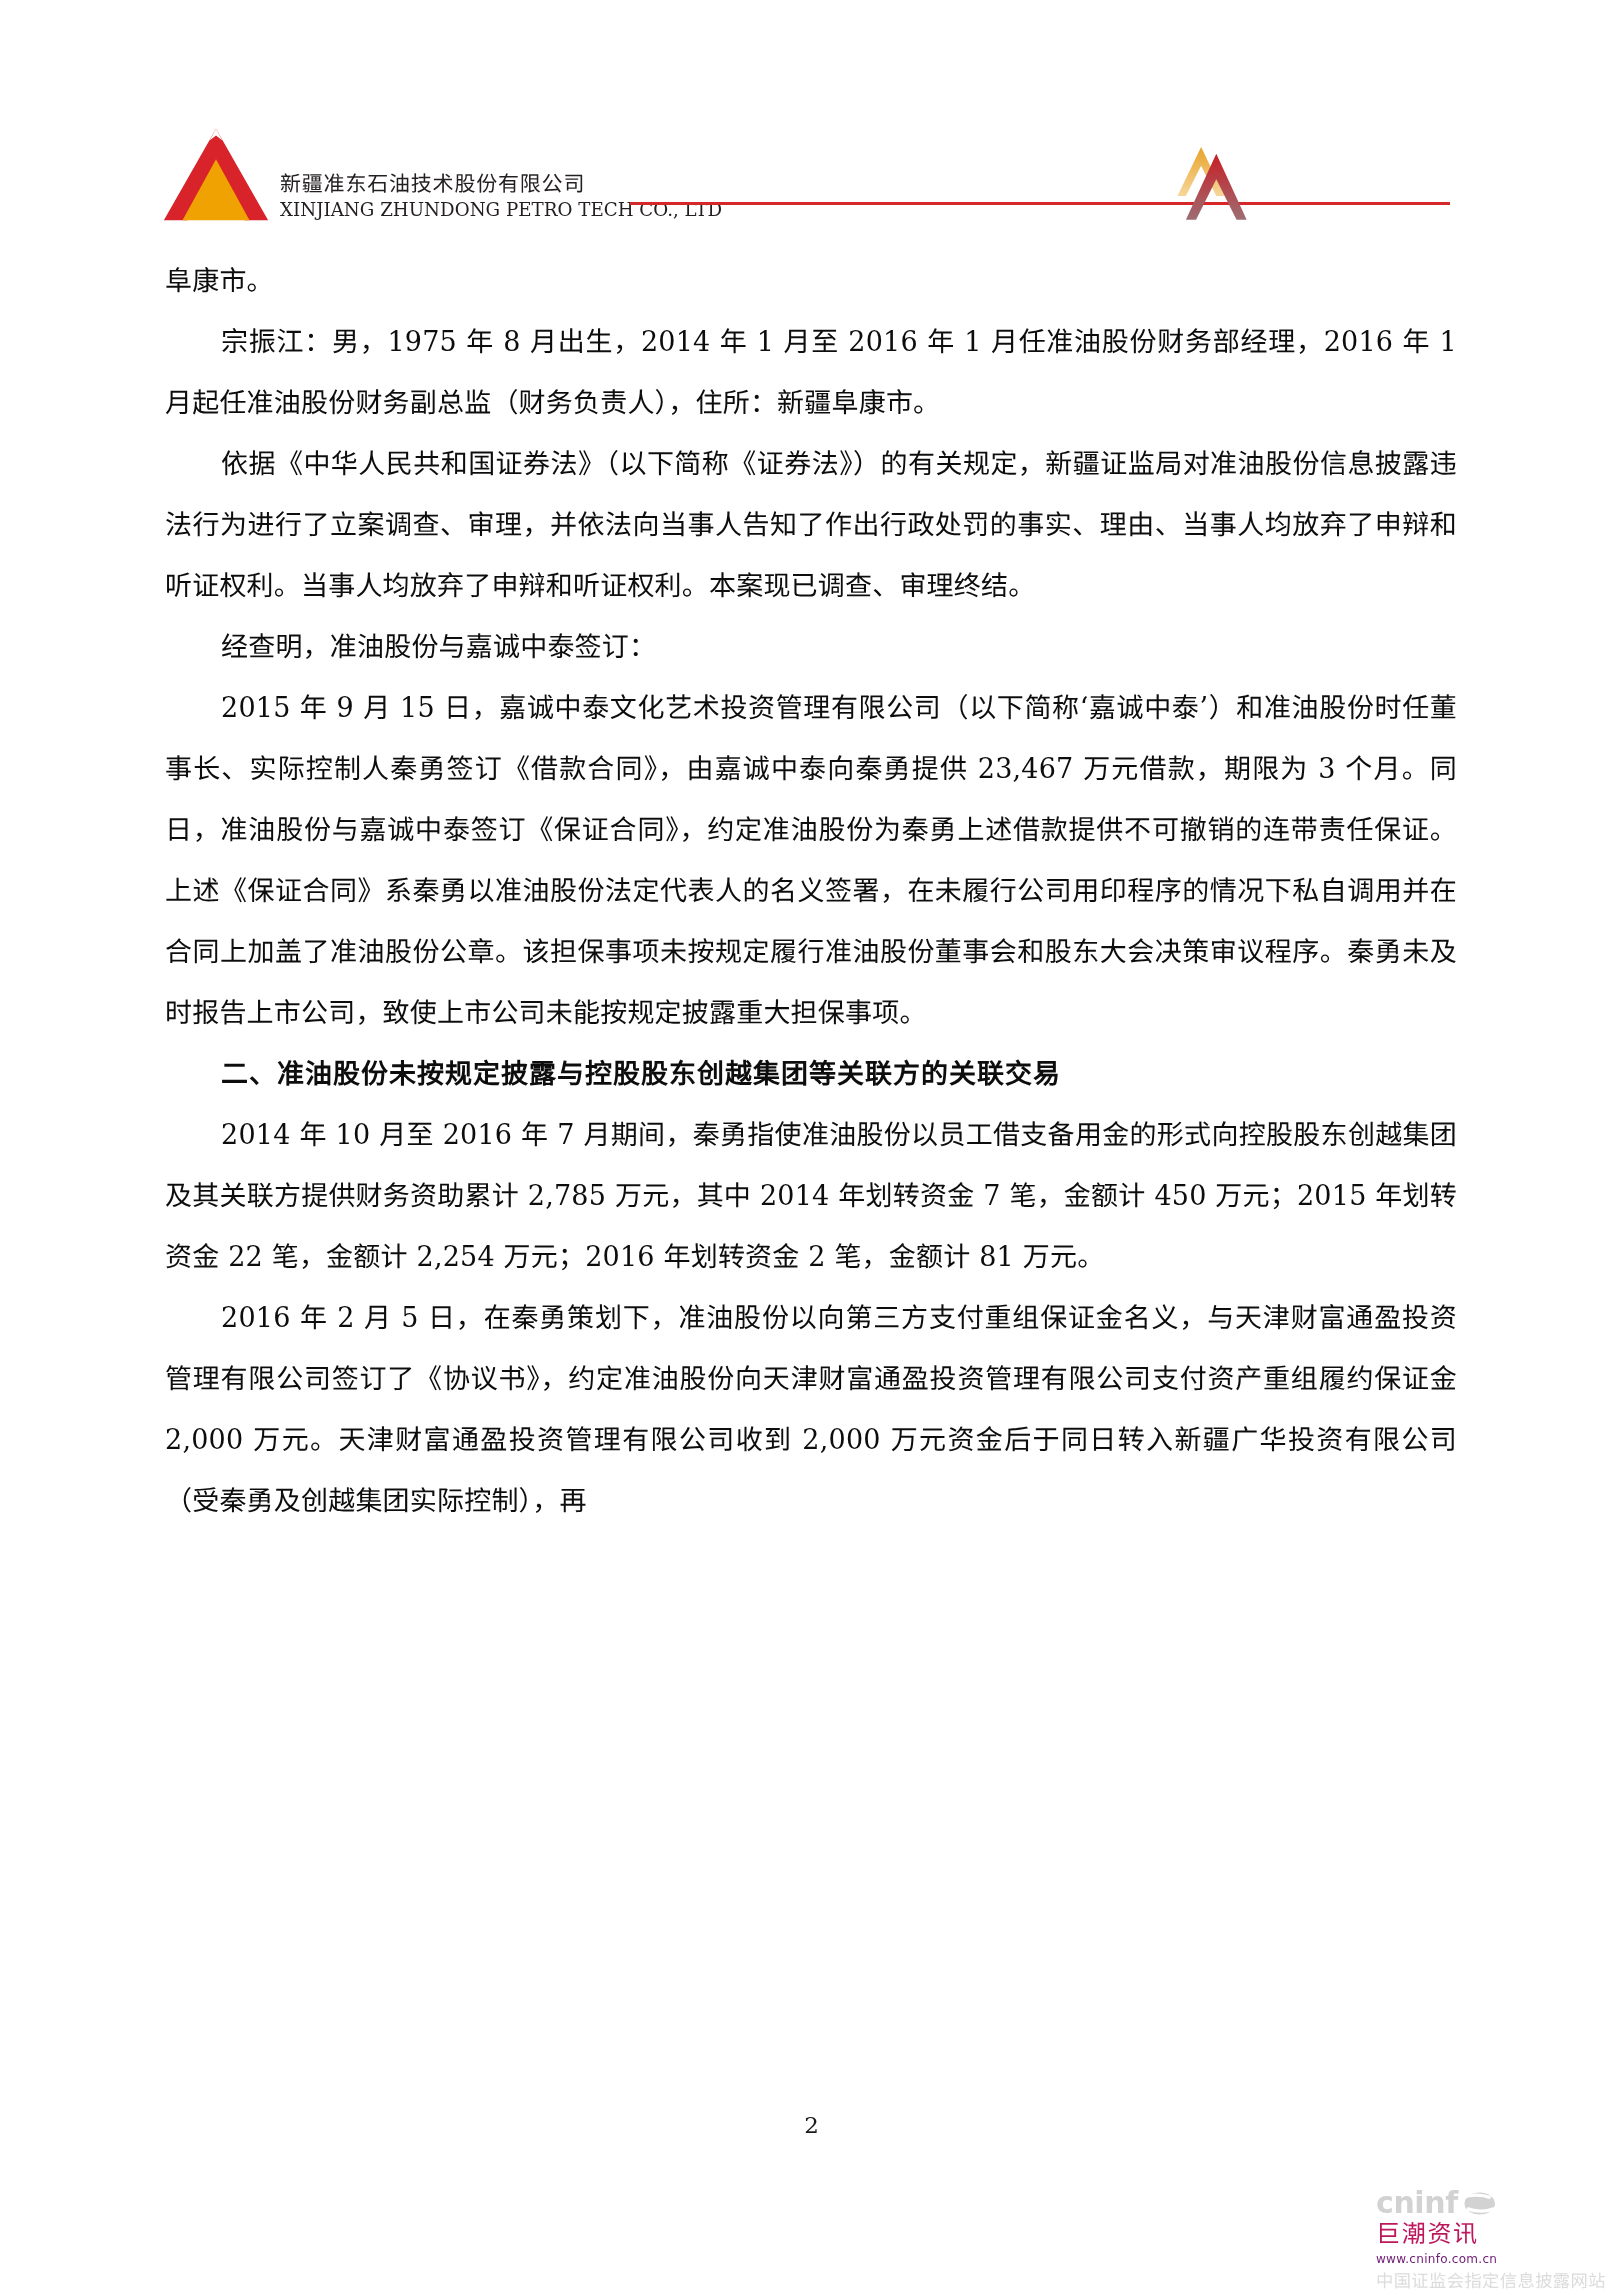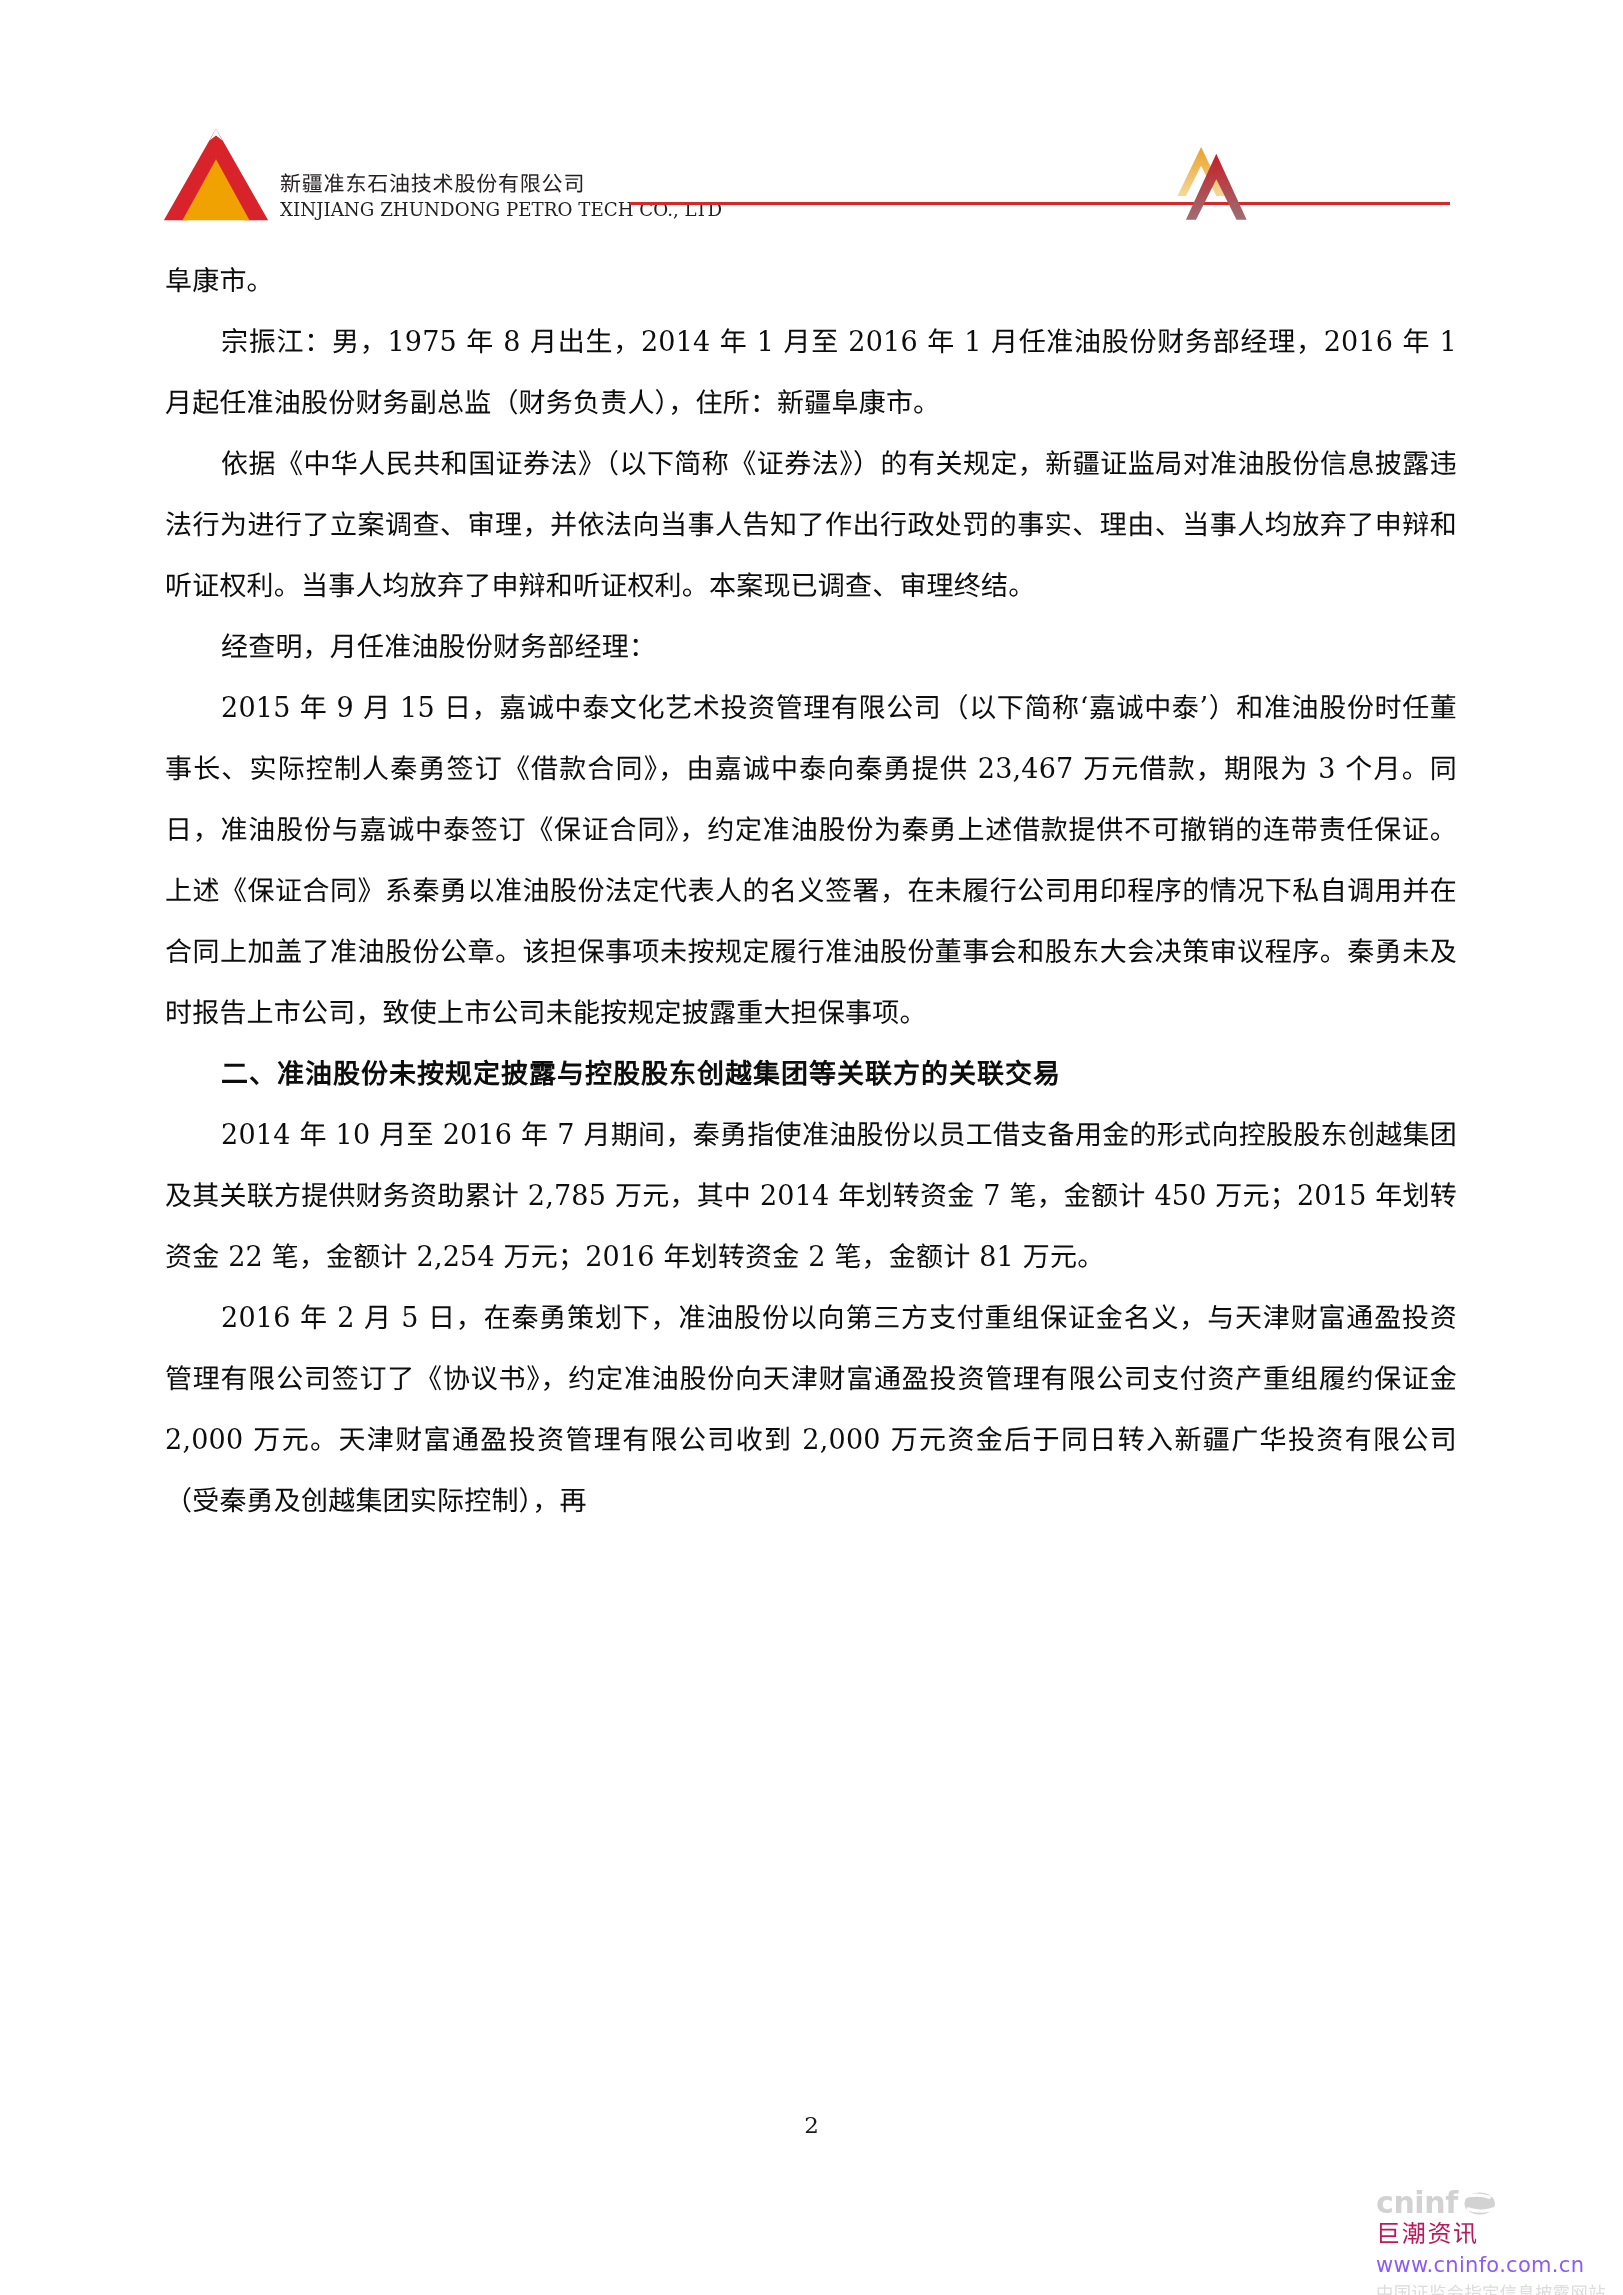--- a/index.html
+++ b/index.html
@@ -144,22 +144,22 @@
   .wm-row2 {
     font-family: "DejaVu Sans", "Liberation Sans", sans-serif;
     font-size: 24px;
     color: #be185d;
     letter-spacing: 1.7px;
     line-height: 1.18;
     margin-top: 2px;
   }
   .wm-row3 {
     font-family: "DejaVu Sans", "Liberation Sans", sans-serif;
-    font-size: 21px;
-    color: #8b5cf6;
+    font-size: 12px;
+    color: #701a75;
     letter-spacing: 0.3px;
     line-height: 1.3;
     margin-top: 3.4px;
   }
   .wm-row4 {
     font-family: "DejaVu Sans", "Liberation Sans", sans-serif;
     font-size: 17.3px;
     color: #dcdcdc;
     letter-spacing: 0.4px;
     line-height: 1.3;
@@ -218,21 +218,21 @@
 
   <div class="content">
 
     <p class="para">阜康市。</p>
 
 
     <p class="para indent">宗振江：男，1975 年 8 月出生，2014 年 1 月至 2016 年 1 月任准油股份财务部经理，2016 年 1 月起任准油股份财务副总监（财务负责人），住所：新疆阜康市。</p>
 
     <p class="para indent">依据《中华人民共和国证券法》（以下简称《证券法》）的有关规定，新疆证监局对准油股份信息披露违法行为进行了立案调查、审理，并依法向当事人告知了作出行政处罚的事实、理由、当事人均放弃了申辩和听证权利。当事人均放弃了申辩和听证权利。本案现已调查、审理终结。</p>
 
-    <p class="para indent">经查明，月任准油股份财务部经理：</p>
+    <p class="para indent">经查明，准油股份与嘉诚中泰签订：</p>
 
 
     <p class="para indent">2015 年 9 月 15 日，嘉诚中泰文化艺术投资管理有限公司（以下简称‘嘉诚中泰’）和准油股份时任董事长、实际控制人秦勇签订《借款合同》，由嘉诚中泰向秦勇提供 23,467 万元借款，期限为 3 个月。同日，准油股份与嘉诚中泰签订《保证合同》，约定准油股份为秦勇上述借款提供不可撤销的连带责任保证。上述《保证合同》系秦勇以准油股份法定代表人的名义签署，在未履行公司用印程序的情况下私自调用并在合同上加盖了准油股份公章。该担保事项未按规定履行准油股份董事会和股东大会决策审议程序。秦勇未及时报告上市公司，致使上市公司未能按规定披露重大担保事项。</p>
 
     <p class="para heading">二、准油股份未按规定披露与控股股东创越集团等关联方的关联交易</p>
 
     <p class="para indent">2014 年 10 月至 2016 年 7 月期间，秦勇指使准油股份以员工借支备用金的形式向控股股东创越集团及其关联方提供财务资助累计 2,785 万元，其中 2014 年划转资金 7 笔，金额计 450 万元；2015 年划转资金 22 笔，金额计 2,254 万元；2016 年划转资金 2 笔，金额计 81 万元。</p>
 
     <p class="para indent">2016 年 2 月 5 日，在秦勇策划下，准油股份以向第三方支付重组保证金名义，与天津财富通盈投资管理有限公司签订了《协议书》，约定准油股份向天津财富通盈投资管理有限公司支付资产重组履约保证金 2,000 万元。天津财富通盈投资管理有限公司收到 2,000 万元资金后于同日转入新疆广华投资有限公司（受秦勇及创越集团实际控制），再</p>
 

